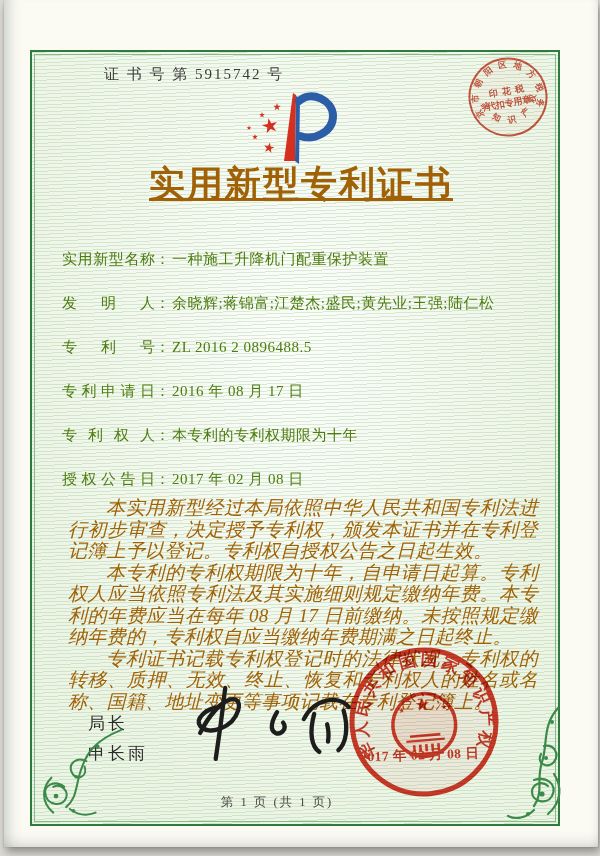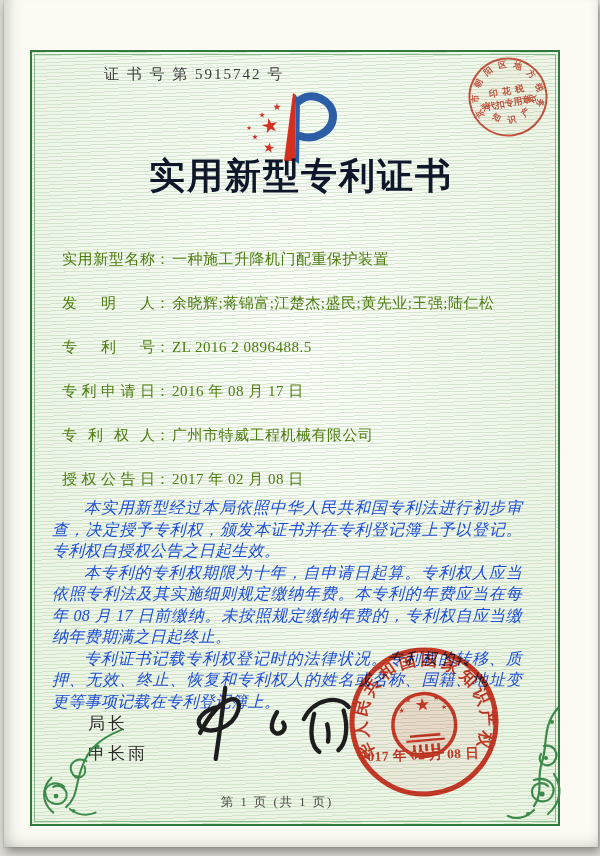--- a/index.html
+++ b/index.html
@@ -12,29 +12,29 @@
            inset 0 -12px 16px -12px rgba(0,0,0,.22);}
   .frame{position:absolute;left:26px;top:50px;width:526px;height:772px;
          border:2.5px solid #2f7a3e;
          background:
            repeating-linear-gradient(178deg, rgba(140,190,130,.30) 0px, rgba(140,190,130,.30) 1px, rgba(0,0,0,0) 1px, rgba(0,0,0,0) 3.5px),
            radial-gradient(ellipse at 50% 38%, rgba(255,255,255,.78), rgba(255,255,255,0) 72%),
            linear-gradient(#eff6e9,#ecf4e5);}
   .frame-inner{position:absolute;inset:2px;border:1px solid #86b98c;}
   .abs{position:absolute;}
   .cert-no{left:56px;top:65px;font-size:15px;color:#3a3a38;letter-spacing:2px;margin-left:44px;}
-  .title{left:0;right:0;top:152px;text-align:center;font-size:36px;font-weight:700;
-         color:#0f172a;letter-spacing:2px;}
+  .title{left:0;right:0;top:160px;text-align:center;font-size:36px;font-weight:700;
+         color:#a16207;letter-spacing:2px;text-decoration:underline;}
   .field-row{left:58px;width:470px;font-size:15px;color:#4d7c0f;white-space:nowrap;}
   .flabel{display:inline-block;width:93px;text-align:justify;text-align-last:justify;
           -moz-text-align-last:justify;vertical-align:top;}
   .fcolon{display:inline-block;margin:0 2px 0 0;}
   .fvalue{letter-spacing:.5px;}
-  .body-text{left:48px;top:497px;width:470px;font-size:16px;line-height:21.5px;
-             color:#1d4ed8;font-style:italic;text-align:justify;}
+  .body-text{left:64px;top:497px;width:470px;font-size:19px;line-height:21.5px;
+             color:#a16207;font-style:italic;text-align:justify;}
   .body-text p{margin:0;text-indent:2em;letter-spacing:.3px;}
   .director{left:84px;font-size:17px;color:#2d2d2b;letter-spacing:3px;}
   .sig{left:172px;top:682px;}
   .seal-wrap{left:344px;top:646px;width:152px;height:152px;mix-blend-mode:multiply;opacity:.95;}
   .seal-date{position:absolute;left:12px;top:100px;width:140px;font-size:13.5px;font-weight:700;
              color:#cf2f1c;letter-spacing:.5px;transform:rotate(-2deg);}
   .stamp-wrap{left:462px;top:55px;width:84px;height:84px;mix-blend-mode:multiply;opacity:.9;
               transform:rotate(-10deg);}
   .footer{left:10px;top:794px;width:526px;text-align:center;font-size:12.5px;color:#4a4a46;
           letter-spacing:2px;}
@@ -80,21 +80,21 @@
     <div class="abs field-row" style="top:294px">
       <span class="flabel">发明人</span><span class="fcolon">：</span><span class="fvalue">余晓辉;蒋锦富;江楚杰;盛民;黄先业;王强;陆仁松</span>
     </div>
     <div class="abs field-row" style="top:338px">
       <span class="flabel">专利号</span><span class="fcolon">：</span><span class="fvalue">ZL 2016 2 0896488.5</span>
     </div>
     <div class="abs field-row" style="top:382px">
       <span class="flabel">专利申请日</span><span class="fcolon">：</span><span class="fvalue">2016 年 08 月 17 日</span>
     </div>
     <div class="abs field-row" style="top:426px">
-      <span class="flabel">专利权人</span><span class="fcolon">：</span><span class="fvalue">广州市特威工程机械有限公司</span>
+      <span class="flabel">专利权人</span><span class="fcolon">：</span><span class="fvalue">本专利的专利权期限为十年</span>
     </div>
     <div class="abs field-row" style="top:470px">
       <span class="flabel">授权公告日</span><span class="fcolon">：</span><span class="fvalue">2017 年 02 月 08 日</span>
     </div>
 
     <div class="abs body-text">
       <p>本实用新型经过本局依照中华人民共和国专利法进行初步审查，决定授予专利权，颁发本证书并在专利登记簿上予以登记。专利权自授权公告之日起生效。</p>
       <p>本专利的专利权期限为十年，自申请日起算。专利权人应当依照专利法及其实施细则规定缴纳年费。本专利的年费应当在每年 08 月 17 日前缴纳。未按照规定缴纳年费的，专利权自应当缴纳年费期满之日起终止。</p>
       <p>专利证书记载专利权登记时的法律状况。专利权的转移、质押、无效、终止、恢复和专利权人的姓名或名称、国籍、地址变更等事项记载在专利登记簿上。</p>
     </div>

